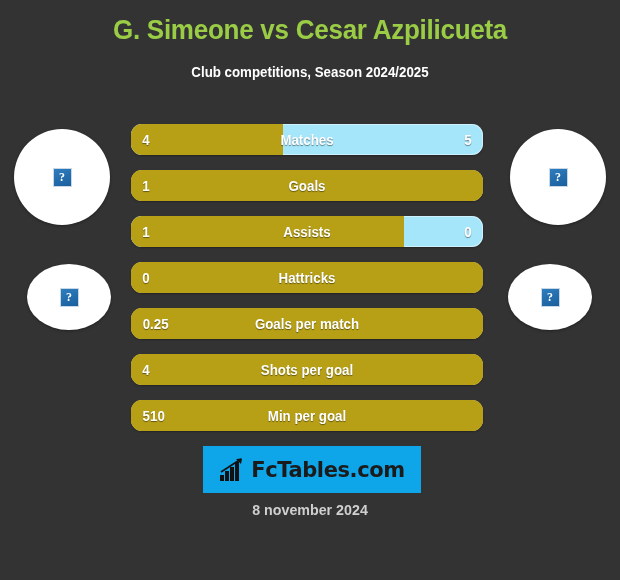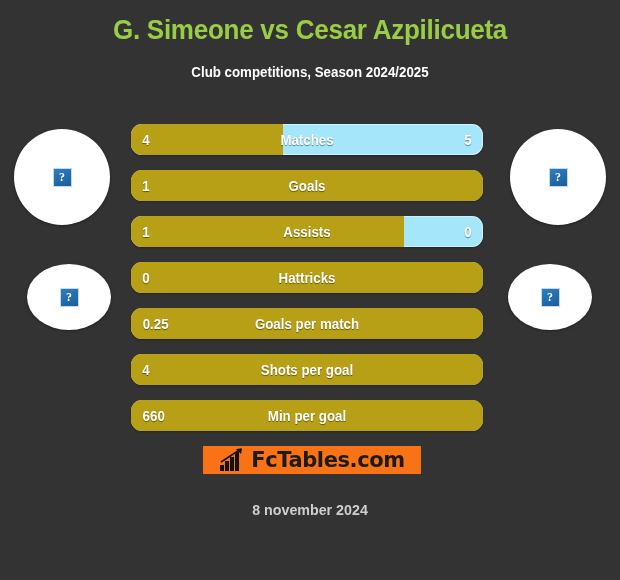--- a/index.html
+++ b/index.html
@@ -132,22 +132,22 @@
   }
   .bar-val.left  { left: 11px; }
   .bar-val.right { right: 11px; }
 
   
   .logo-box {
     position: absolute;
     left: 203px;
     top: 446px;
     width: 218px;
-    height: 28px;
-    background: #f97316;
+    height: 47px;
+    background: #0ea5e9;
     display: flex;
     align-items: center;
     justify-content: center;
     gap: 6px;
   }
   .logo-mark { display: block; }
   .logo-text {
     color: #1b1b1b;
     font-size: 21px;
     font-weight: bold;
@@ -216,21 +216,21 @@
       <div class="bar-val left">0.25</div>
     </div>
     <div class="bar-row" style="background: rgb(184, 160, 22);">
       <div class="bar-fill" style="width: 100%; background: rgb(184, 160, 22);"></div>
       <div class="bar-label">Shots per goal</div>
       <div class="bar-val left">4</div>
     </div>
     <div class="bar-row" style="background: rgb(184, 160, 22);">
       <div class="bar-fill" style="width: 100%; background: rgb(184, 160, 22);"></div>
       <div class="bar-label">Min per goal</div>
-      <div class="bar-val left">660</div>
+      <div class="bar-val left">510</div>
     </div>
   </div>
 
 <div class="logo-box">
   <svg class="logo-mark" width="26" height="24" viewBox="0 0 26 24">
     <rect x="1" y="17" width="4" height="6" fill="#111"></rect>
     <rect x="6" y="13" width="4" height="10" fill="#111"></rect>
     <rect x="11" y="9" width="4" height="14" fill="#111"></rect>
     <rect x="16" y="4" width="4" height="19" fill="#111"></rect>
     <path d="M2 14 L22 1" stroke="#111" stroke-width="1.6" fill="none"></path>

